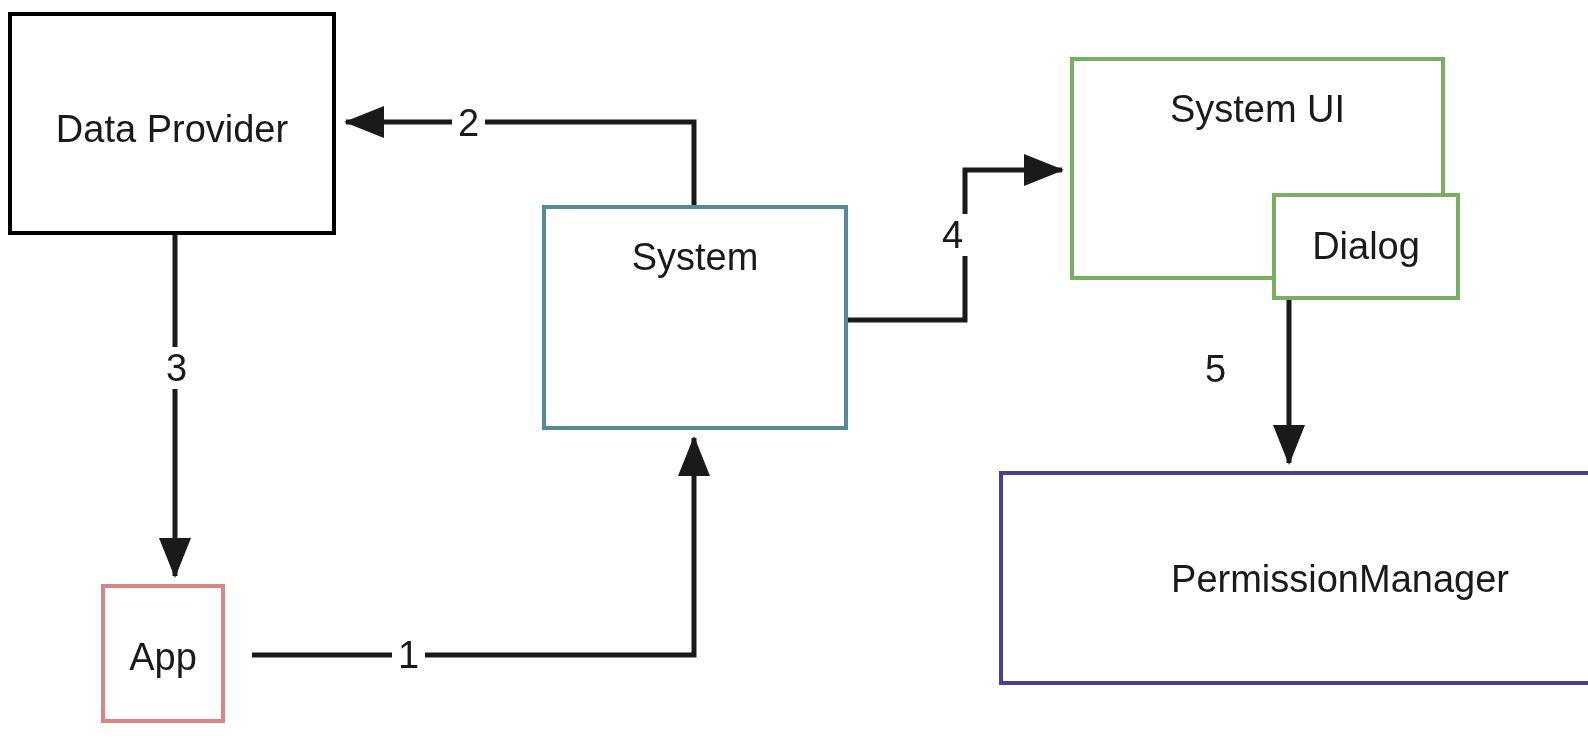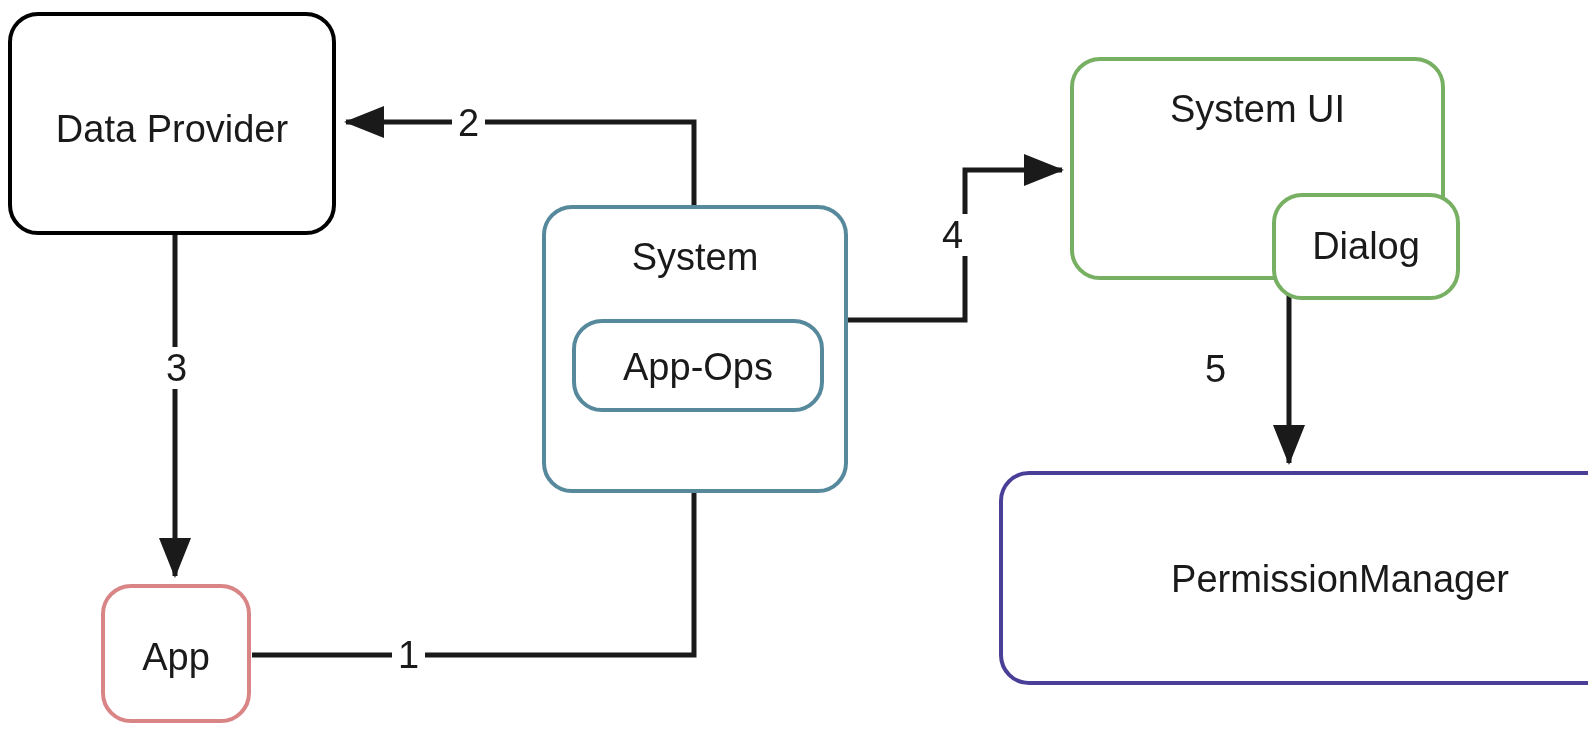--- a/index.html
+++ b/index.html
@@ -23,49 +23,48 @@
     left: 0;
     top: 0;
     width: 1588px;
     height: 740px;
     pointer-events: none;
   }
   .node {
     position: absolute;
     background: #ffffff;
     box-sizing: border-box;
-    border-radius: 30px;
   }
   .node-label {
     position: absolute;
     left: 0;
     right: 0;
     text-align: center;
     color: #1a1a1a;
     white-space: nowrap;
   }
   
   #node-data-provider {
     left: 8px; top: 12px; width: 328px; height: 223px;
     border: 4px solid #000000;
   }
   #node-data-provider .node-label {
     top: 92px; font-size: 38px;
   }
 
   #node-app {
-    left: 101px; top: 584px; width: 150px; height: 139px;
+    left: 101px; top: 584px; width: 124px; height: 139px;
     border: 4px solid #d98585;
   }
   #node-app .node-label {
     top: 48px; font-size: 38px;
   }
 
   #node-system {
-    left: 542px; top: 205px; width: 306px; height: 288px;
+    left: 542px; top: 205px; width: 306px; height: 225px;
     border: 4px solid #57899c;
   }
   #node-system .node-label {
     top: 27px; font-size: 38px;
   }
 
   #node-app-ops {
     left: 26px; top: 110px; width: 252px; height: 93px;
     border: 4px solid #57899c;
   }
@@ -141,23 +140,20 @@
     <div class="node-label">Data Provider</div>
   </div>
 
   <div class="node" id="node-app">
     <div class="node-label">App</div>
   </div>
 
   <div class="node" id="node-system">
     <div class="node-label">System</div>
 
-    <div class="node" id="node-app-ops">
-      <div class="node-label">App-Ops</div>
-    </div>
   </div>
 
   <div class="node" id="node-system-ui">
     <div class="node-label">System UI</div>
 
     <div class="node" id="node-dialog">
       <div class="node-label">Dialog</div>
     </div>
   </div>
 

